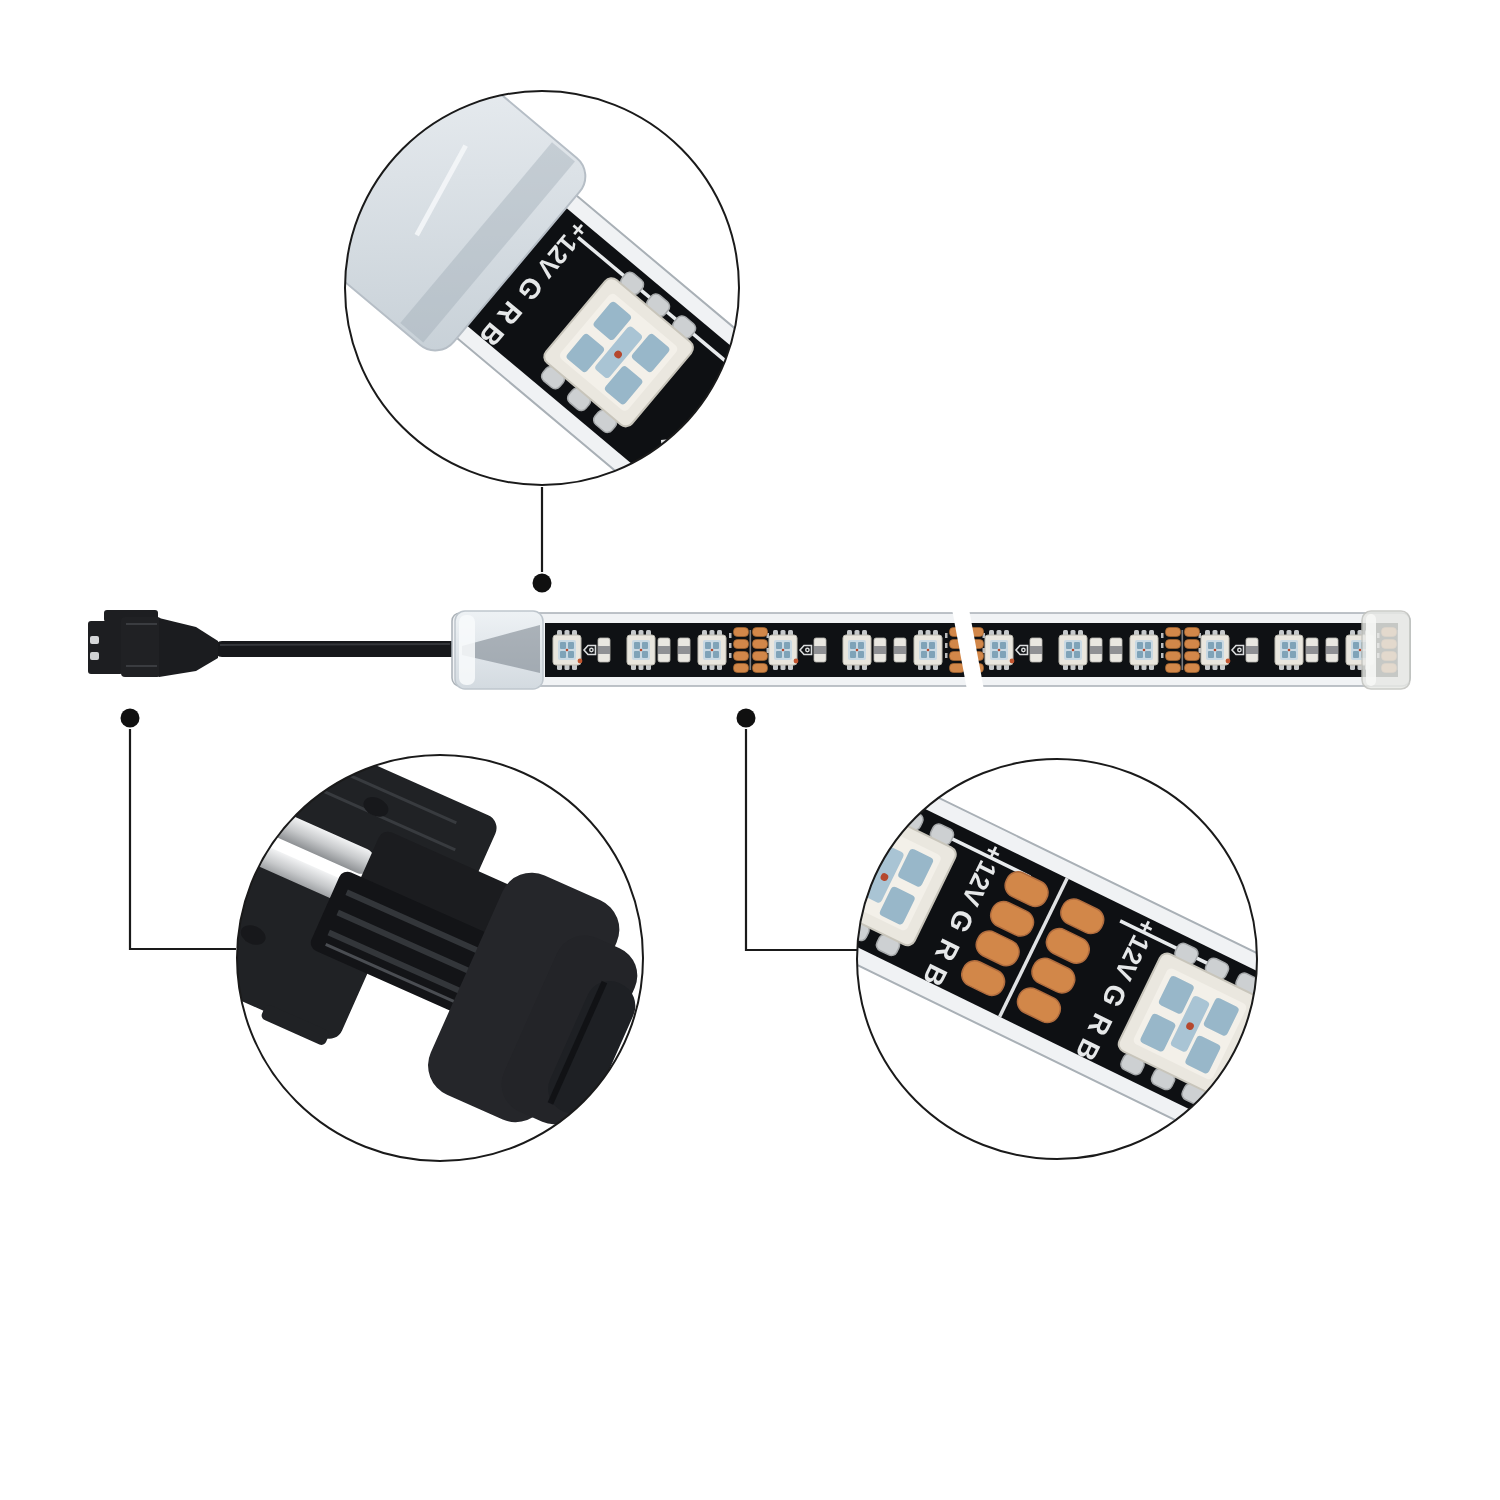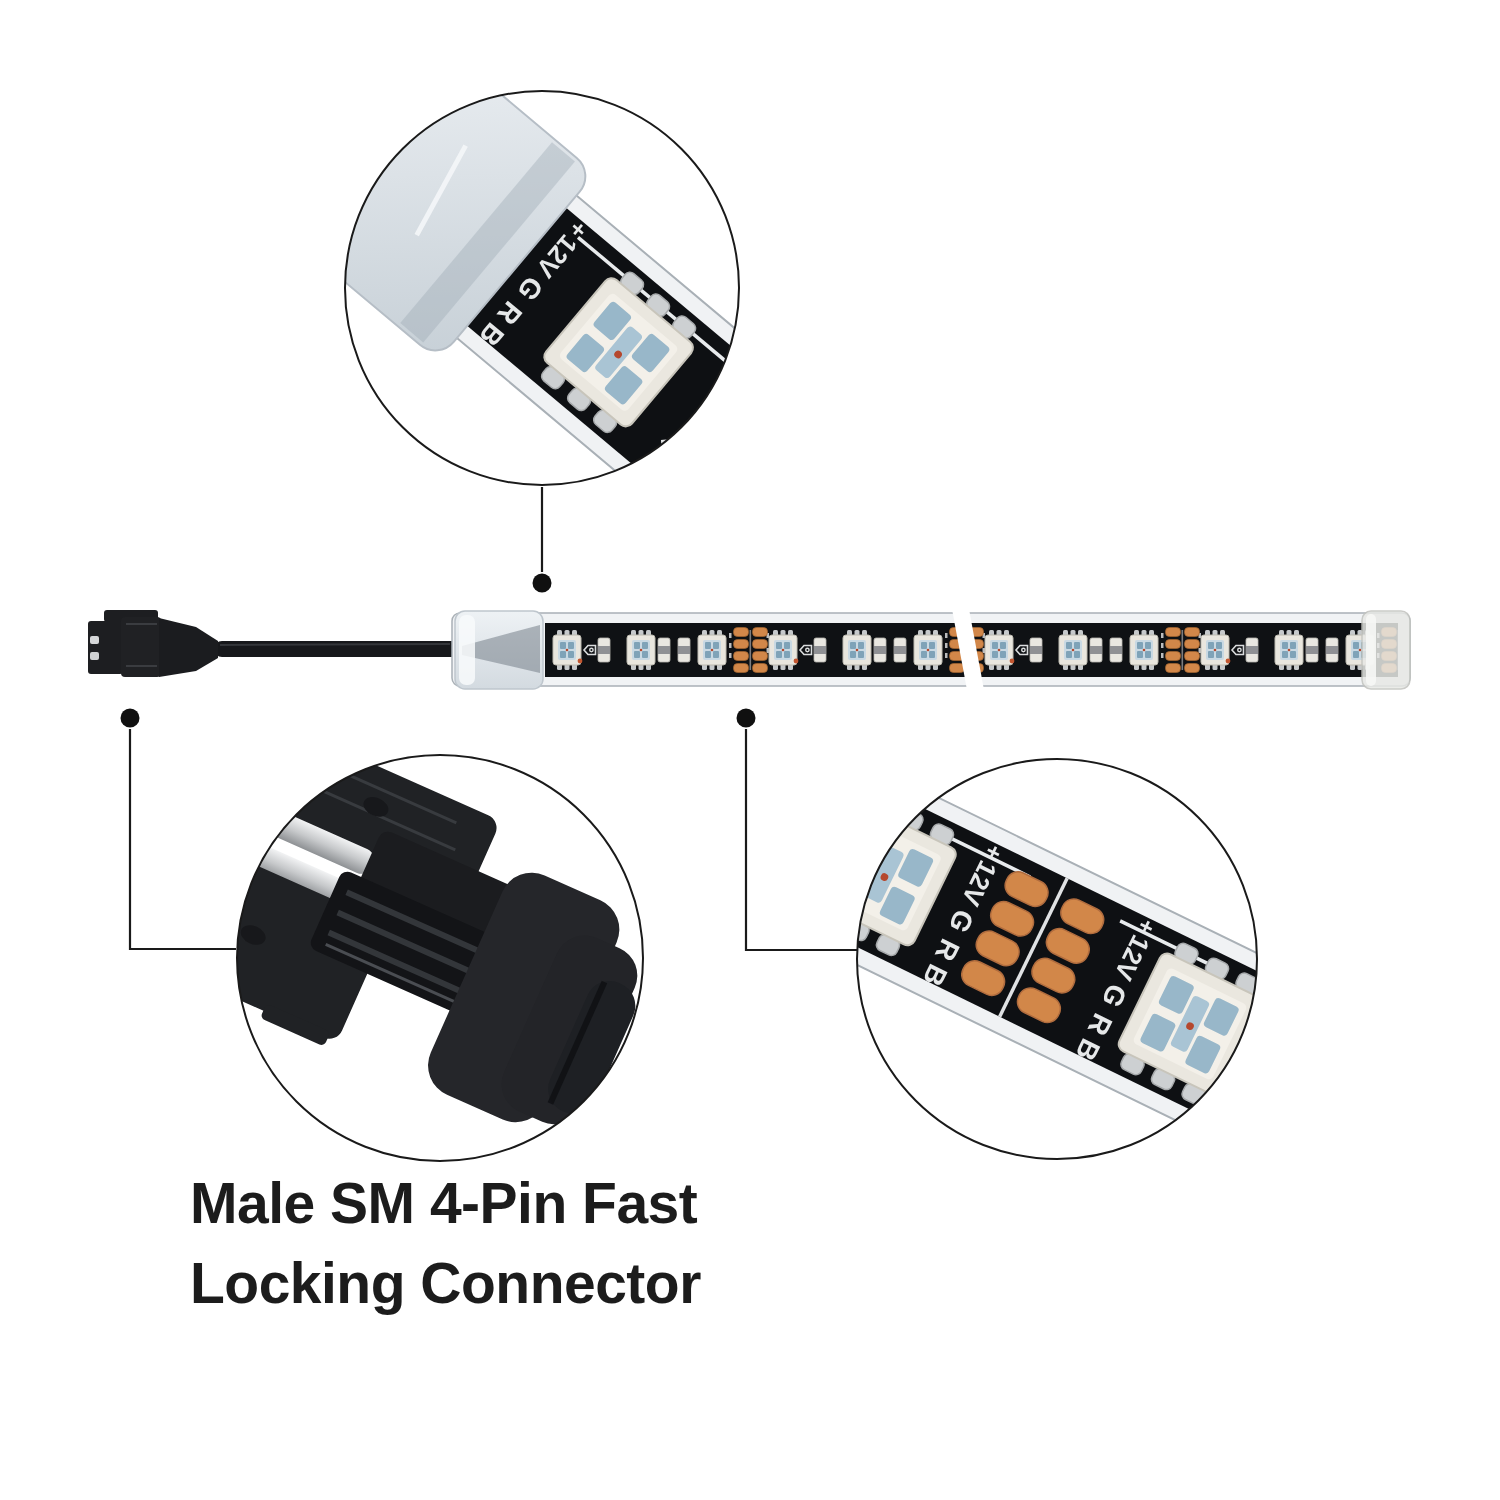--- a/index.html
+++ b/index.html
@@ -262,17 +262,13 @@
           <text class="strip-label" font-size="28" text-anchor="middle" transform="translate(58,40) rotate(90)">R</text>
           <text class="strip-label" font-size="28" text-anchor="middle" transform="translate(58,68) rotate(90)">B</text>
         </g>
         <use href="#ledBig" transform="translate(148,0)"></use>
       </g>
     </g>
     <circle cx="1057" cy="959" r="200" fill="none" stroke="#1a1a1a" stroke-width="2"></circle>
   </g>
 </svg>
 
-<div class="caption">
-  <div>Male SM 4-Pin Fast</div>
-  <div>Locking Connector</div>
 </div>
-</div>
 
 </body></html>

